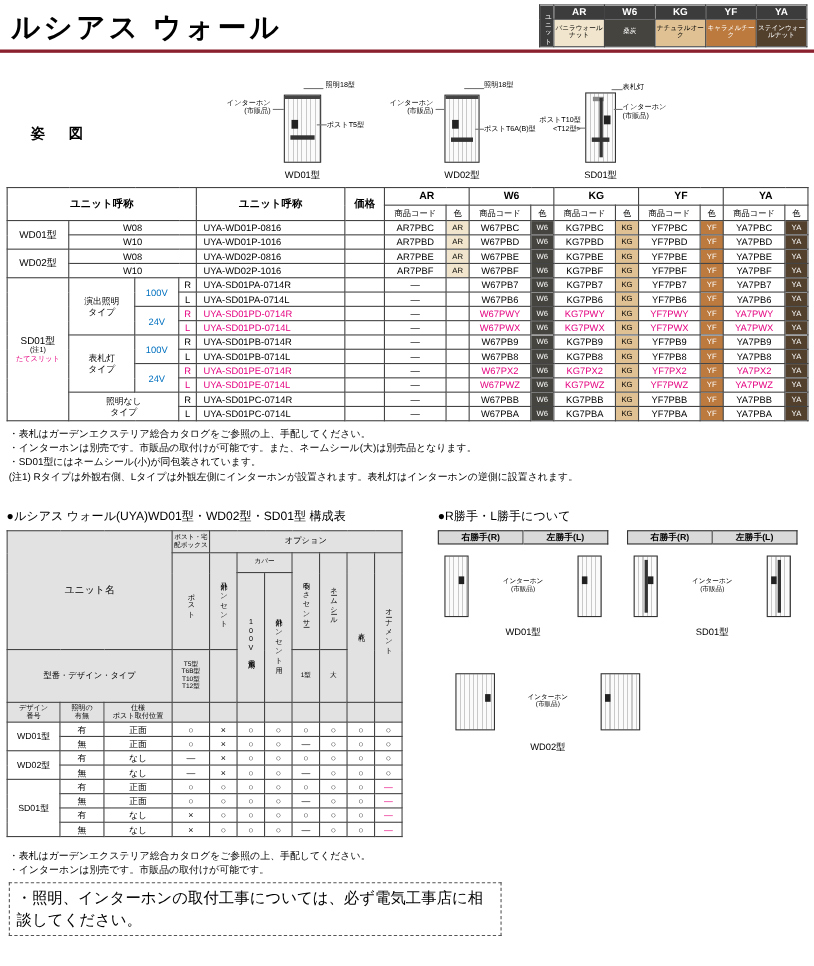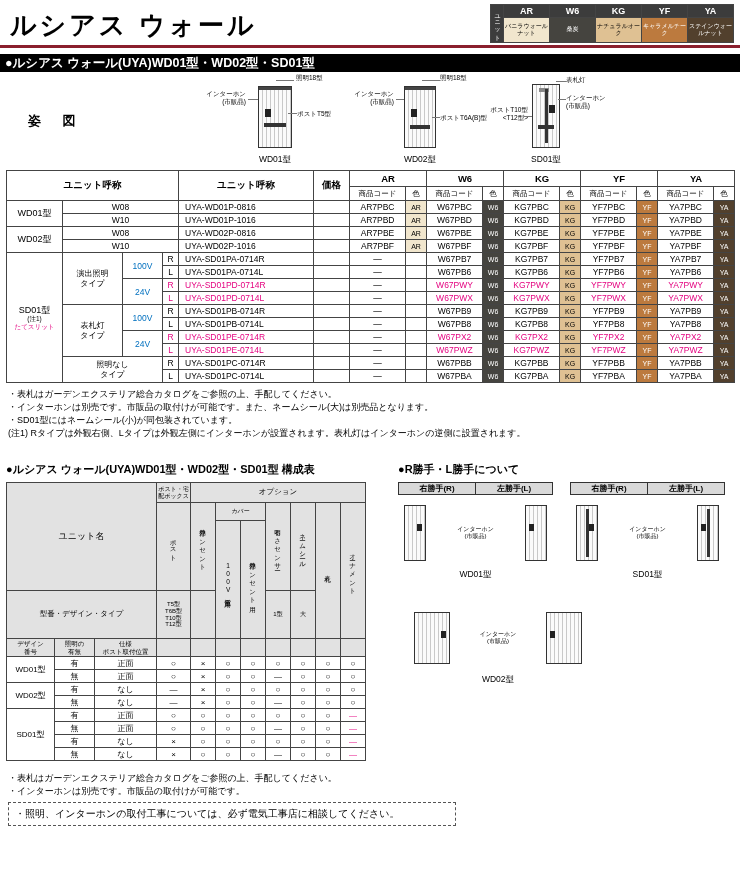--- a/index.html
+++ b/index.html
@@ -58,21 +58,21 @@
   .sw-ar{background:var(--swAR)}
   .sw-w6{background:var(--swW6);color:#fff}
   .sw-kg{background:var(--swKG)}
   .sw-yf{background:var(--swYF);color:#fff}
   .sw-ya{background:var(--swYA);color:#fff}
 
   .notes{position:absolute;left:8px;font-size:9px;line-height:1.45}
   .notes1{top:388px}
   .notes2{top:772px}
 
-  .h2{position:absolute;font-size:11px;font-weight:bold}
+  .h2{position:absolute;font-size:11px;font-weight:normal}
   .h2-left{left:6px;top:462px}
   .h2-right{left:398px;top:462px}
 
   
   .kousei{position:absolute;left:6px;top:482px;width:359px}
   .kousei tr:nth-child(1){height:20px}
   .kousei tr:nth-child(2){height:18px}
   .kousei tr:nth-child(3){height:70px}
   .kousei tr:nth-child(4){height:48px}
   .kousei tr:nth-child(5){height:18px}
@@ -97,21 +97,21 @@
     background:repeating-linear-gradient(90deg,#fbfbfb 0,#fbfbfb 3px,#c9c9c9 3px,#c9c9c9 4px)}
   .mini.wide{width:36px;height:52px}
   .mini .ic{position:absolute;width:5px;height:7px;background:#222;top:18px}
   .mini.rside .ic{right:3px}
   .mini.lside .ic{left:3px}
   .mini .msl{position:absolute;top:3px;bottom:3px;left:50%;width:3px;margin-left:-1.5px;background:#333}
   .rl-callout{font-size:6px;line-height:1.25;text-align:center;white-space:pre-line;width:58px}
   .rl-caption{text-align:center;font-size:8.5px;margin-top:2px}
 
   .note-box{position:absolute;left:8px;top:802px;width:448px;border:1px dashed #555;
-    padding:4px 6px;font-size:10px;line-height:1.4}
+    padding:4px 6px;font-size:14px;line-height:1.4}
 </style>
 </head>
 <body>
 
 <div class="page">
 
   <h1 class="title">ルシアス ウォール</h1>
   <div class="title-rule"></div>
 
   <table class="swatch">
@@ -127,23 +127,20 @@
         <tr>
           <td class="uc-name sw-ar">バニラウォールナット</td>
           <td class="uc-name sw-w6">桑炭</td>
           <td class="uc-name sw-kg">ナチュラルオーク</td>
           <td class="uc-name sw-yf">キャラメルチーク</td>
           <td class="uc-name sw-ya">ステインウォールナット</td>
         </tr>
       </tbody>
     </table>
 
-  <div class="section-bar">
-    <span>●ルシアス ウォール(UYA)WD01型・WD02型・SD01型</span>
-  </div>
 
   <div class="sugata">
     <div class="sugata-label">姿 図</div>
 
     <div class="pillar" style="left:258px;top:12px;width:34px;height:62px">
       <div class="lamp"></div>
       <div class="intercom" style="left:6px;top:22px"></div>
       <div class="slot" style="top:36px"></div>
     </div>
     <div class="callout" style="left:296px;top:0">照明18型</div>

